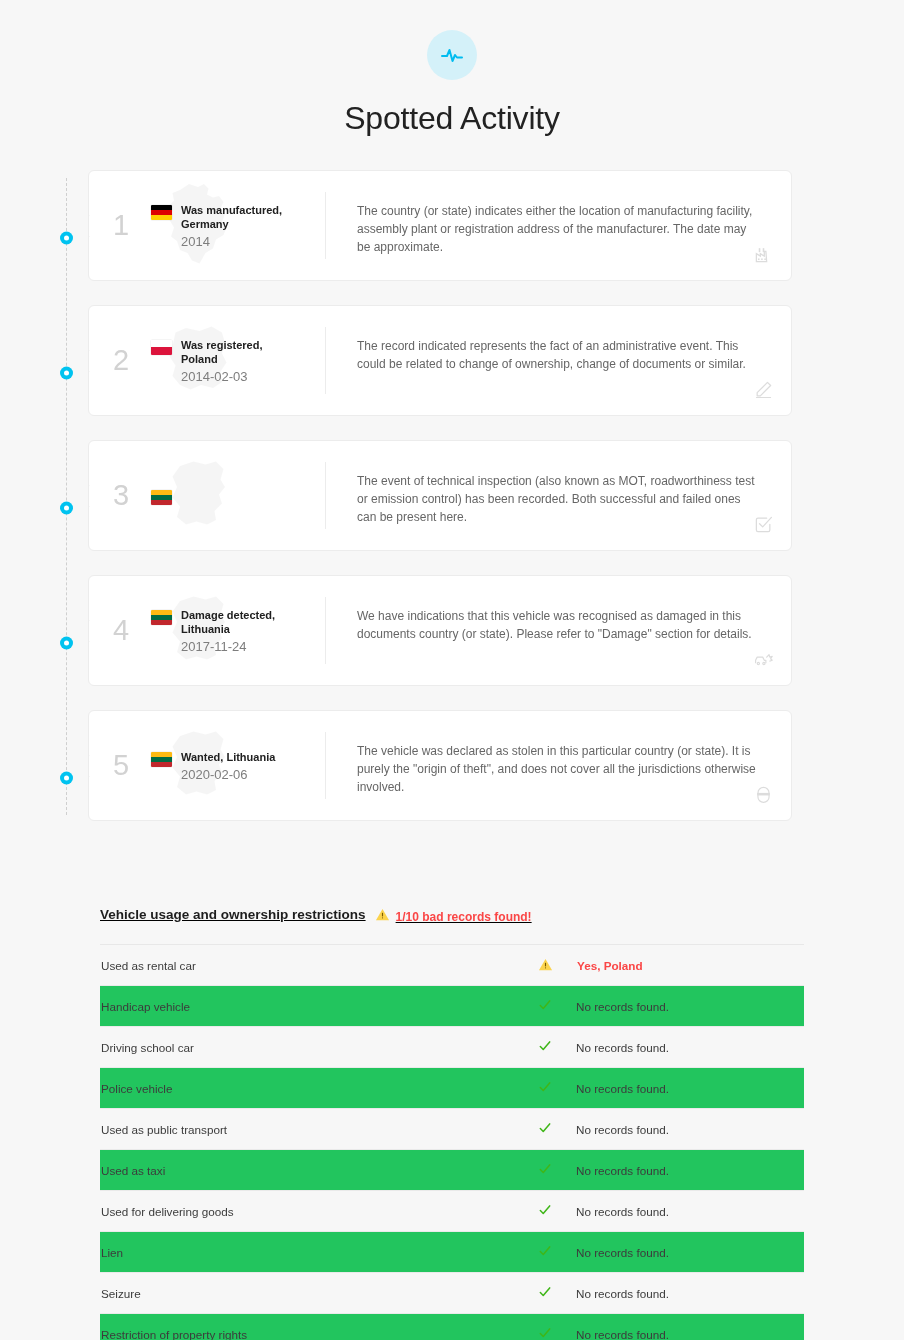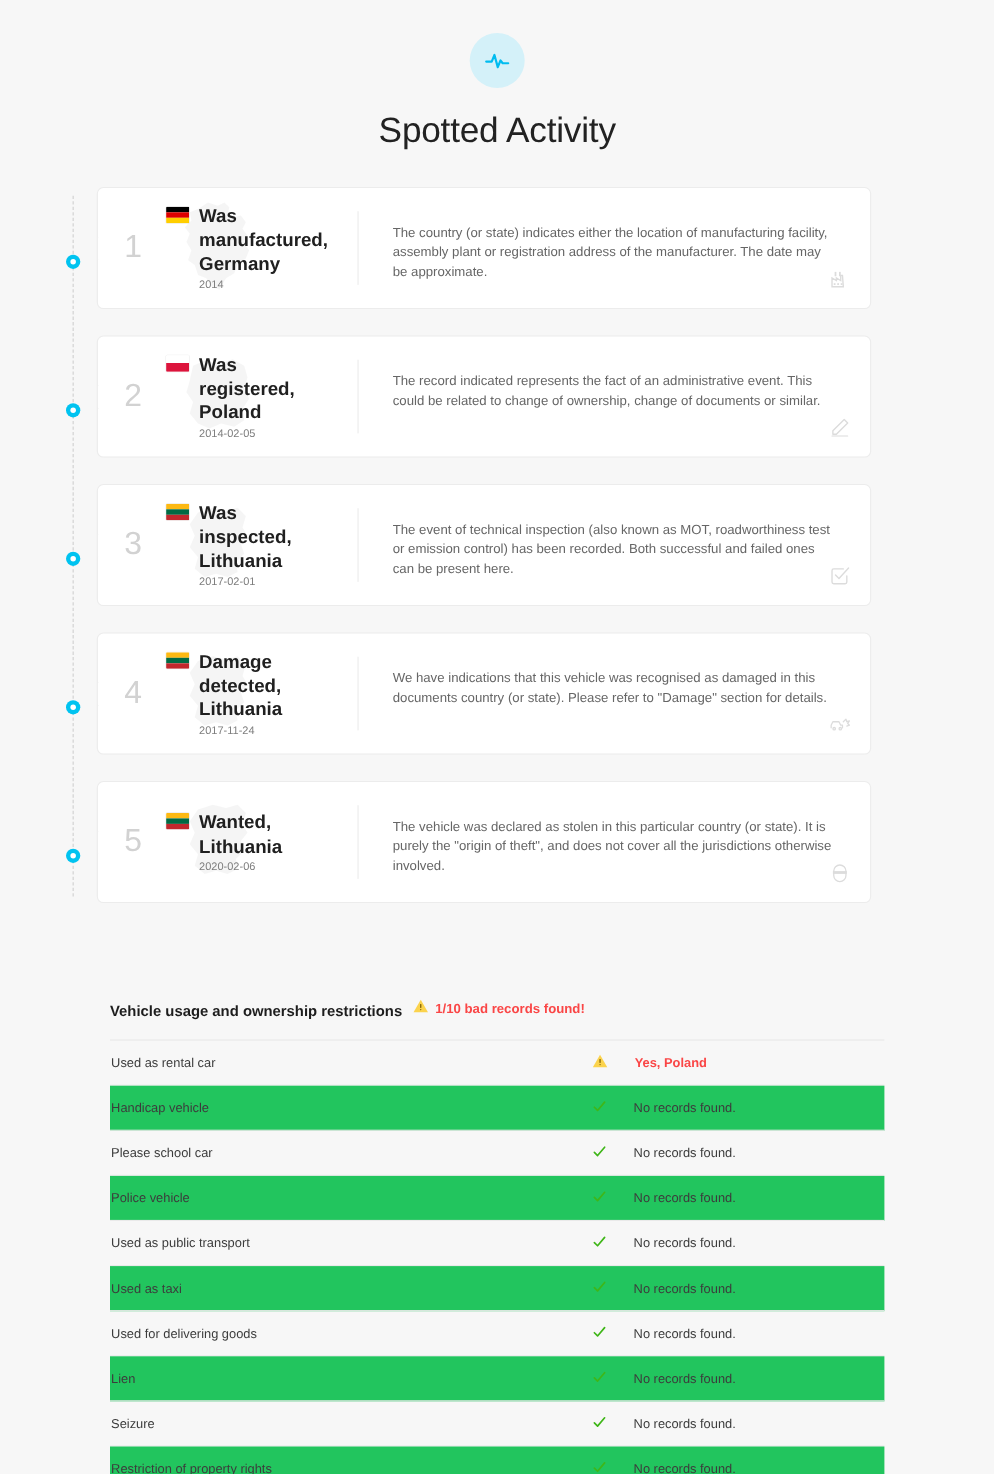--- a/index.html
+++ b/index.html
@@ -143,27 +143,27 @@
     margin-top: 2px;
     border-radius: 1px;
     overflow: hidden;
     display: flex;
     flex-direction: column;
     box-shadow: 0 0 0 0.5px rgba(0,0,0,0.08);
   }
   .flag span { display: block; flex: 1; }
   .event-titlewrap { line-height: 1.28; }
   .event-title {
-    font-size: 17px;
+    font-size: 11px;
     font-weight: bold;
     color: #202020;
     max-width: 112px;
   }
   .event-date {
-    font-size: 10px;
+    font-size: 13px;
     color: #7d7d7d;
     margin-top: 3px;
   }
 
   .event-divider {
     width: 1px;
     background: #ececec;
     margin: 21px 0;
     flex: 0 0 1px;
   }
@@ -187,24 +187,25 @@
   }
 
   
   .restrictions {
     margin: 38px 88px 0 100px;
     width: 704px;
     margin-left: 100px;
   }
   .restrictions-header {
     display: flex;
-    align-items: flex-end;
+    align-items: flex-start;
     gap: 9px;
     padding: 14px 0 18px 0;
     border-bottom: 1px solid #e8e8e8;
+    text-decoration: underline;
   }
   .restrictions-title {
     font-size: 13.5px;
     font-weight: bold;
     color: #1d1d1d;
   }
   .restrictions-badge {
     display: flex;
     align-items: center;
     gap: 6px;
@@ -302,21 +303,21 @@
         <svg class="country-map" viewBox="0 0 100 120" preserveAspectRatio="xMidYMid meet">
           <path fill="#ececec" d="M20 22 L34 16 L52 20 L68 14 L82 22 L86 36 L82 50 L88 62 L80 74 L82 88 L70 96 L54 92 L40 98 L26 92 L16 80 L20 66 L12 54 L16 40 Z"></path>
         </svg>
         <div class="event-ident">
           <div class="flag">
             <span style="background:#ffffff"></span>
               <span style="background:#dc143c"></span>
           </div>
           <div class="event-titlewrap">
             <div class="event-title">Was registered, Poland</div>
-            <div class="event-date">2014-02-05</div>
+            <div class="event-date">2014-02-03</div>
           </div>
         </div>
       </div>
       <div class="event-divider"></div>
       <div class="event-right">
         <div class="event-desc">The record indicated represents the fact of an administrative event. This could be related to change of ownership, change of documents or similar.</div>
         <div class="event-corner-icon">
           <svg width="19" height="19" viewBox="0 0 24 24" fill="none" stroke="#dcdcdc" stroke-width="1.6" stroke-linecap="round" stroke-linejoin="round">
             <path d="M17 3l4 4L8 20H4v-4z"></path>
             <path d="M3 22h18" stroke-width="1.3"></path>
@@ -332,24 +333,20 @@
       <div class="event-left">
         <div class="event-number">3</div>
         <svg class="country-map" viewBox="0 0 100 120" preserveAspectRatio="xMidYMid meet">
           <path fill="#ececec" d="M26 20 L44 14 L60 18 L74 14 L84 24 L80 38 L86 48 L78 58 L82 70 L72 80 L74 92 L62 98 L48 94 L34 98 L22 88 L26 74 L16 62 L22 48 L16 34 Z"></path>
         </svg>
         <div class="event-ident">
           <div class="flag">
             <span style="background:#fdb913"></span>
               <span style="background:#006a44"></span>
               <span style="background:#c1272d"></span>
-          </div>
-          <div class="event-titlewrap">
-            <div class="event-title">Was inspected, Lithuania</div>
-            <div class="event-date">2017-02-01</div>
           </div>
         </div>
       </div>
       <div class="event-divider"></div>
       <div class="event-right">
         <div class="event-desc">The event of technical inspection (also known as MOT, roadworthiness test or emission control) has been recorded. Both successful and failed ones can be present here.</div>
         <div class="event-corner-icon">
           <svg width="19" height="19" viewBox="0 0 24 24" fill="none" stroke="#dcdcdc" stroke-width="1.6" stroke-linecap="round" stroke-linejoin="round">
             <path d="M20 12v7a2 2 0 01-2 2H5a2 2 0 01-2-2V6a2 2 0 012-2h11"></path>
             <polyline points="7,11 11,15 22,3"></polyline>
@@ -464,21 +461,21 @@
       <span class="chk-ok">
         <svg width="14" height="14" viewBox="0 0 24 24" fill="none" stroke="#3fb618" stroke-width="2.6" stroke-linecap="round" stroke-linejoin="round">
             <polyline points="4,13 9,18 20,5"></polyline>
           </svg>
       </span>
       <span>No records found.</span>
     </div>
   </div>
 
   <div class="restriction-row">
-    <div class="restriction-label">Please school car</div>
+    <div class="restriction-label">Driving school car</div>
     <div class="restriction-value">
       <span class="chk-ok">
         <svg width="14" height="14" viewBox="0 0 24 24" fill="none" stroke="#3fb618" stroke-width="2.6" stroke-linecap="round" stroke-linejoin="round">
             <polyline points="4,13 9,18 20,5"></polyline>
           </svg>
       </span>
       <span>No records found.</span>
     </div>
   </div>
 

